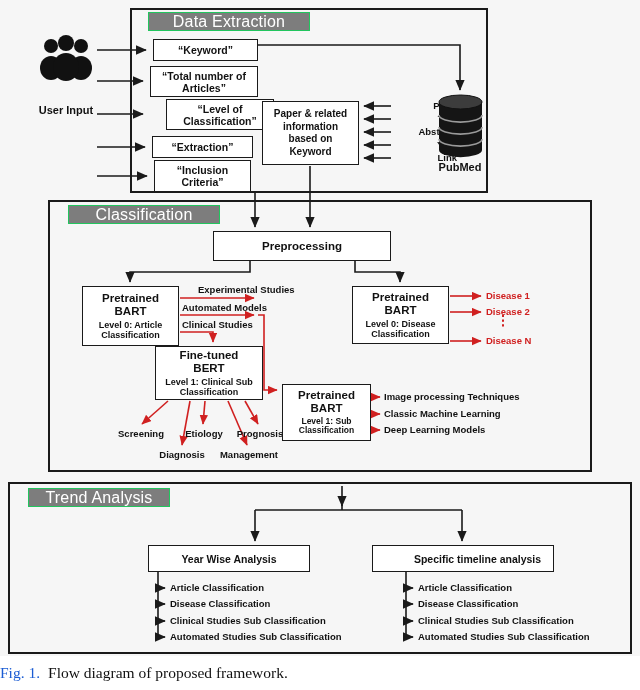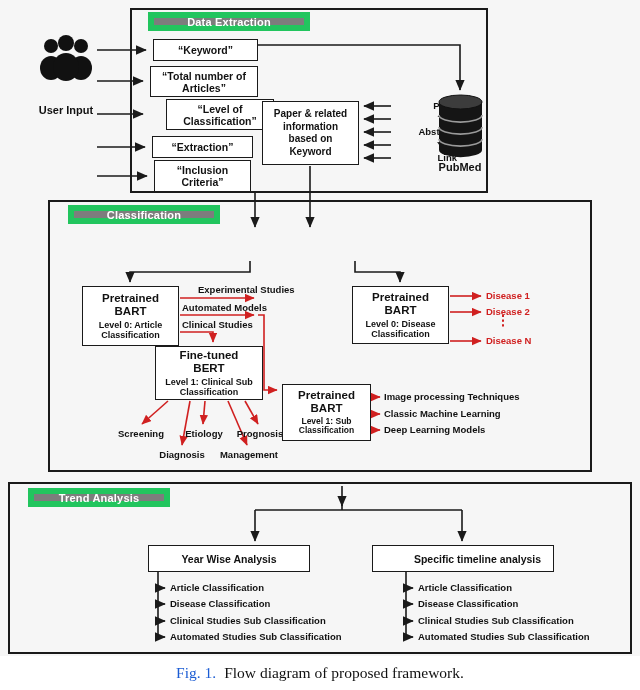--- a/index.html
+++ b/index.html
@@ -1,28 +1,28 @@
 <!DOCTYPE html>
 <html><head>
 <meta charset="utf-8">
 <style>
   html,body{margin:0;padding:0;background:#fff;font-family:"Liberation Sans",sans-serif;}
   .canvas{position:relative;width:640px;height:690px;background:#f6f6f6;overflow:hidden;}
   .abs{position:absolute;box-sizing:border-box;}
   .sec{border:2px solid #1a1a1a;}
-  .hdr{background:#7d7d7d;color:#fff;font-weight:bold;font-size:11px;display:flex;align-items:center;justify-content:center;border:6px solid #22c55e;letter-spacing:.2px;}
+  .hdr{background:#7d7d7d;color:#fff;font-weight:normal;font-size:16px;display:flex;align-items:center;justify-content:center;border:1px solid #22c55e;letter-spacing:.2px;}
   .box{background:#fff;border:1.5px solid #1a1a1a;display:flex;flex-direction:column;align-items:center;justify-content:center;text-align:center;font-weight:bold;white-space:pre-line;color:#111;}
   .lbl{font-weight:bold;color:#111;white-space:nowrap;}
   .ctr{text-align:center;}
   .rt{text-align:right;margin-left:24px;}
   .red{color:#d02020;}
   .bt{font-size:11.5px;line-height:1.12;font-weight:bold;white-space:pre-line;}
   .bs{font-size:9px;line-height:1.15;font-weight:bold;white-space:pre-line;margin-top:2px;}
   .wires{left:0;top:0;pointer-events:none;}
-  .caption-strip{left:0;top:656px;width:640px;height:34px;background:#fff;display:flex;align-items:center;justify-content:center;font-family:"Liberation Serif",serif;font-size:15.5px;color:#111;}
+  .caption-strip{left:0;top:656px;width:640px;height:34px;background:#fff;display:flex;align-items:center;font-family:"Liberation Serif",serif;font-size:15.5px;color:#111;}
   .figlabel{color:#1b5cd3;margin-right:8px;}
 </style>
 </head>
 <body>
 
 <div class="canvas">
 
   <div class="abs sec" style="left:130px;top:8px;width:358px;height:185px;"></div>
   <div class="abs sec" style="left:48px;top:200px;width:544px;height:272px;"></div>
   <div class="abs sec" style="left:8px;top:482px;width:624px;height:172px;"></div>
@@ -125,20 +125,21 @@
     <path d="M2,9 L2,57 A21,7 0 0 0 45,57 L45,9 Z" fill="#151515"></path>
     <ellipse cx="23.5" cy="9" rx="21.5" ry="7" fill="#3c3c3c" stroke="#111"></ellipse>
     <path d="M2,22 A21,7 0 0 0 45,22" fill="none" stroke="#9a9a9a" stroke-width="1.6"></path>
     <path d="M2,34 A21,7 0 0 0 45,34" fill="none" stroke="#9a9a9a" stroke-width="1.6"></path>
     <path d="M2,46 A21,7 0 0 0 45,46" fill="none" stroke="#9a9a9a" stroke-width="1.6"></path>
   </svg>
   <div class="abs lbl ctr" style="left:428px;top:161px;width:64px;font-size:11px;">PubMed</div>
 
   <div class="abs hdr" style="left:68px;top:205px;width:152px;height:19px;">Classification</div>
 
+  <div class="abs box" style="left:213px;top:231px;width:178px;height:30px;font-size:11.5px;">Preprocessing</div>
 
   <div class="abs box" style="left:82px;top:286px;width:97px;height:60px;">
     <span class="bt">Pretrained
 BART</span>
     <span class="bs">Level 0: Article
 Classification</span>
   </div>
 
   <div class="abs lbl" style="left:182px;top:284px;font-size:9.5px;margin-left:16px;">Experimental Studies</div>
   <div class="abs lbl" style="left:182px;top:302px;font-size:9.5px;">Automated Models</div>

